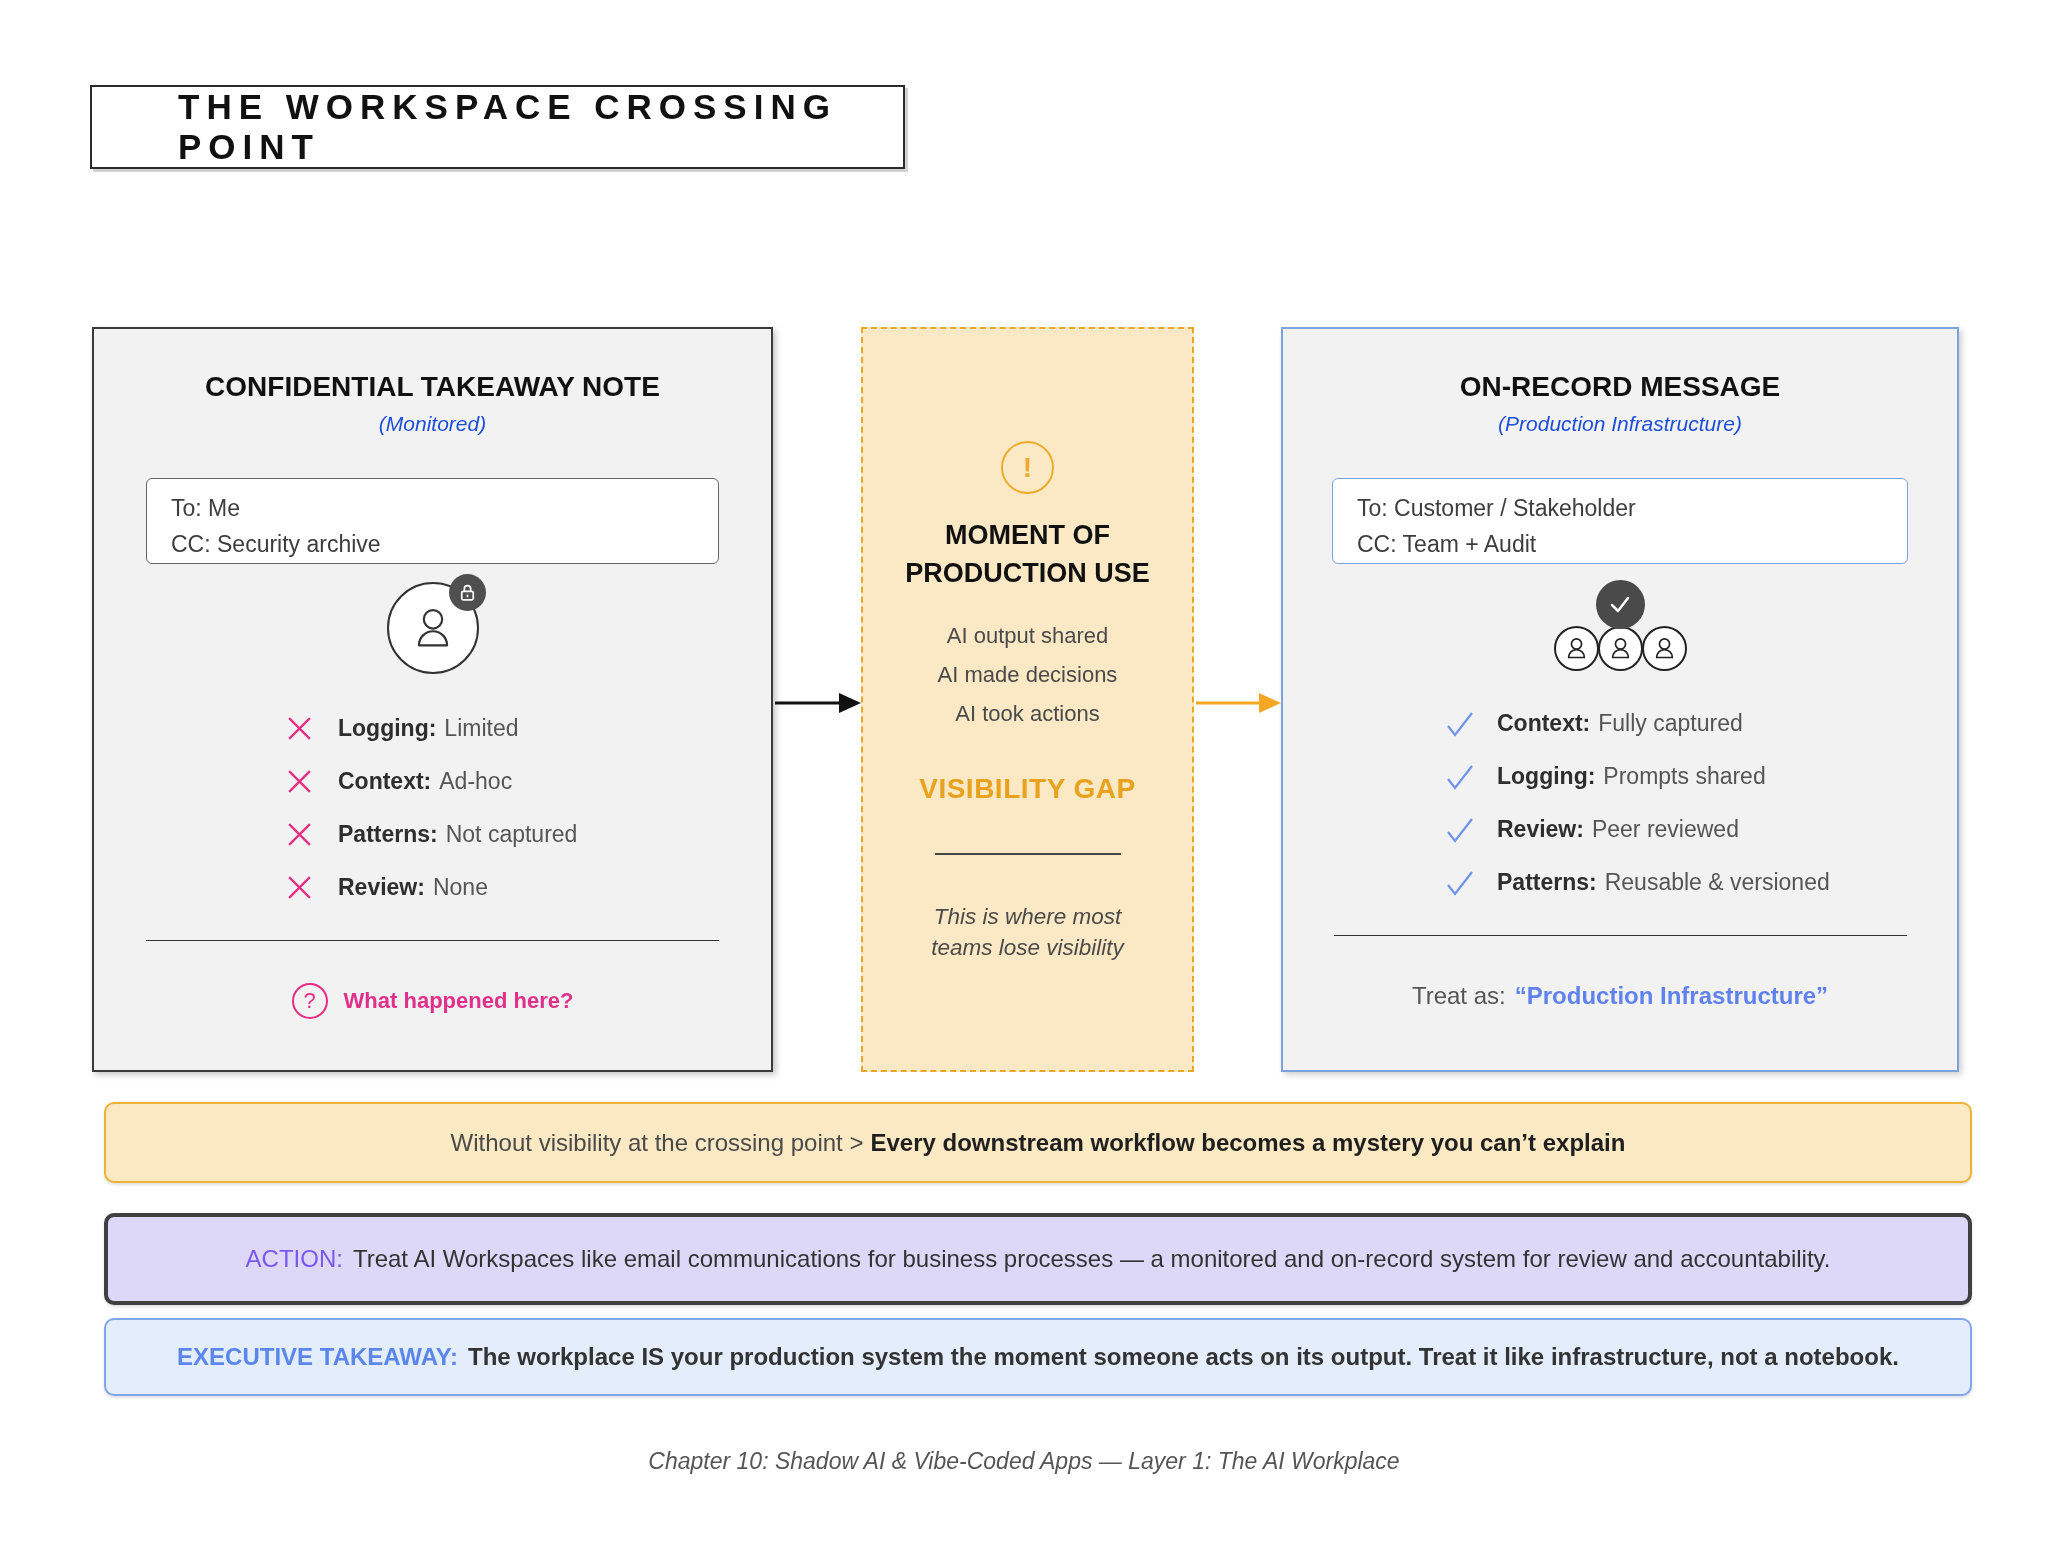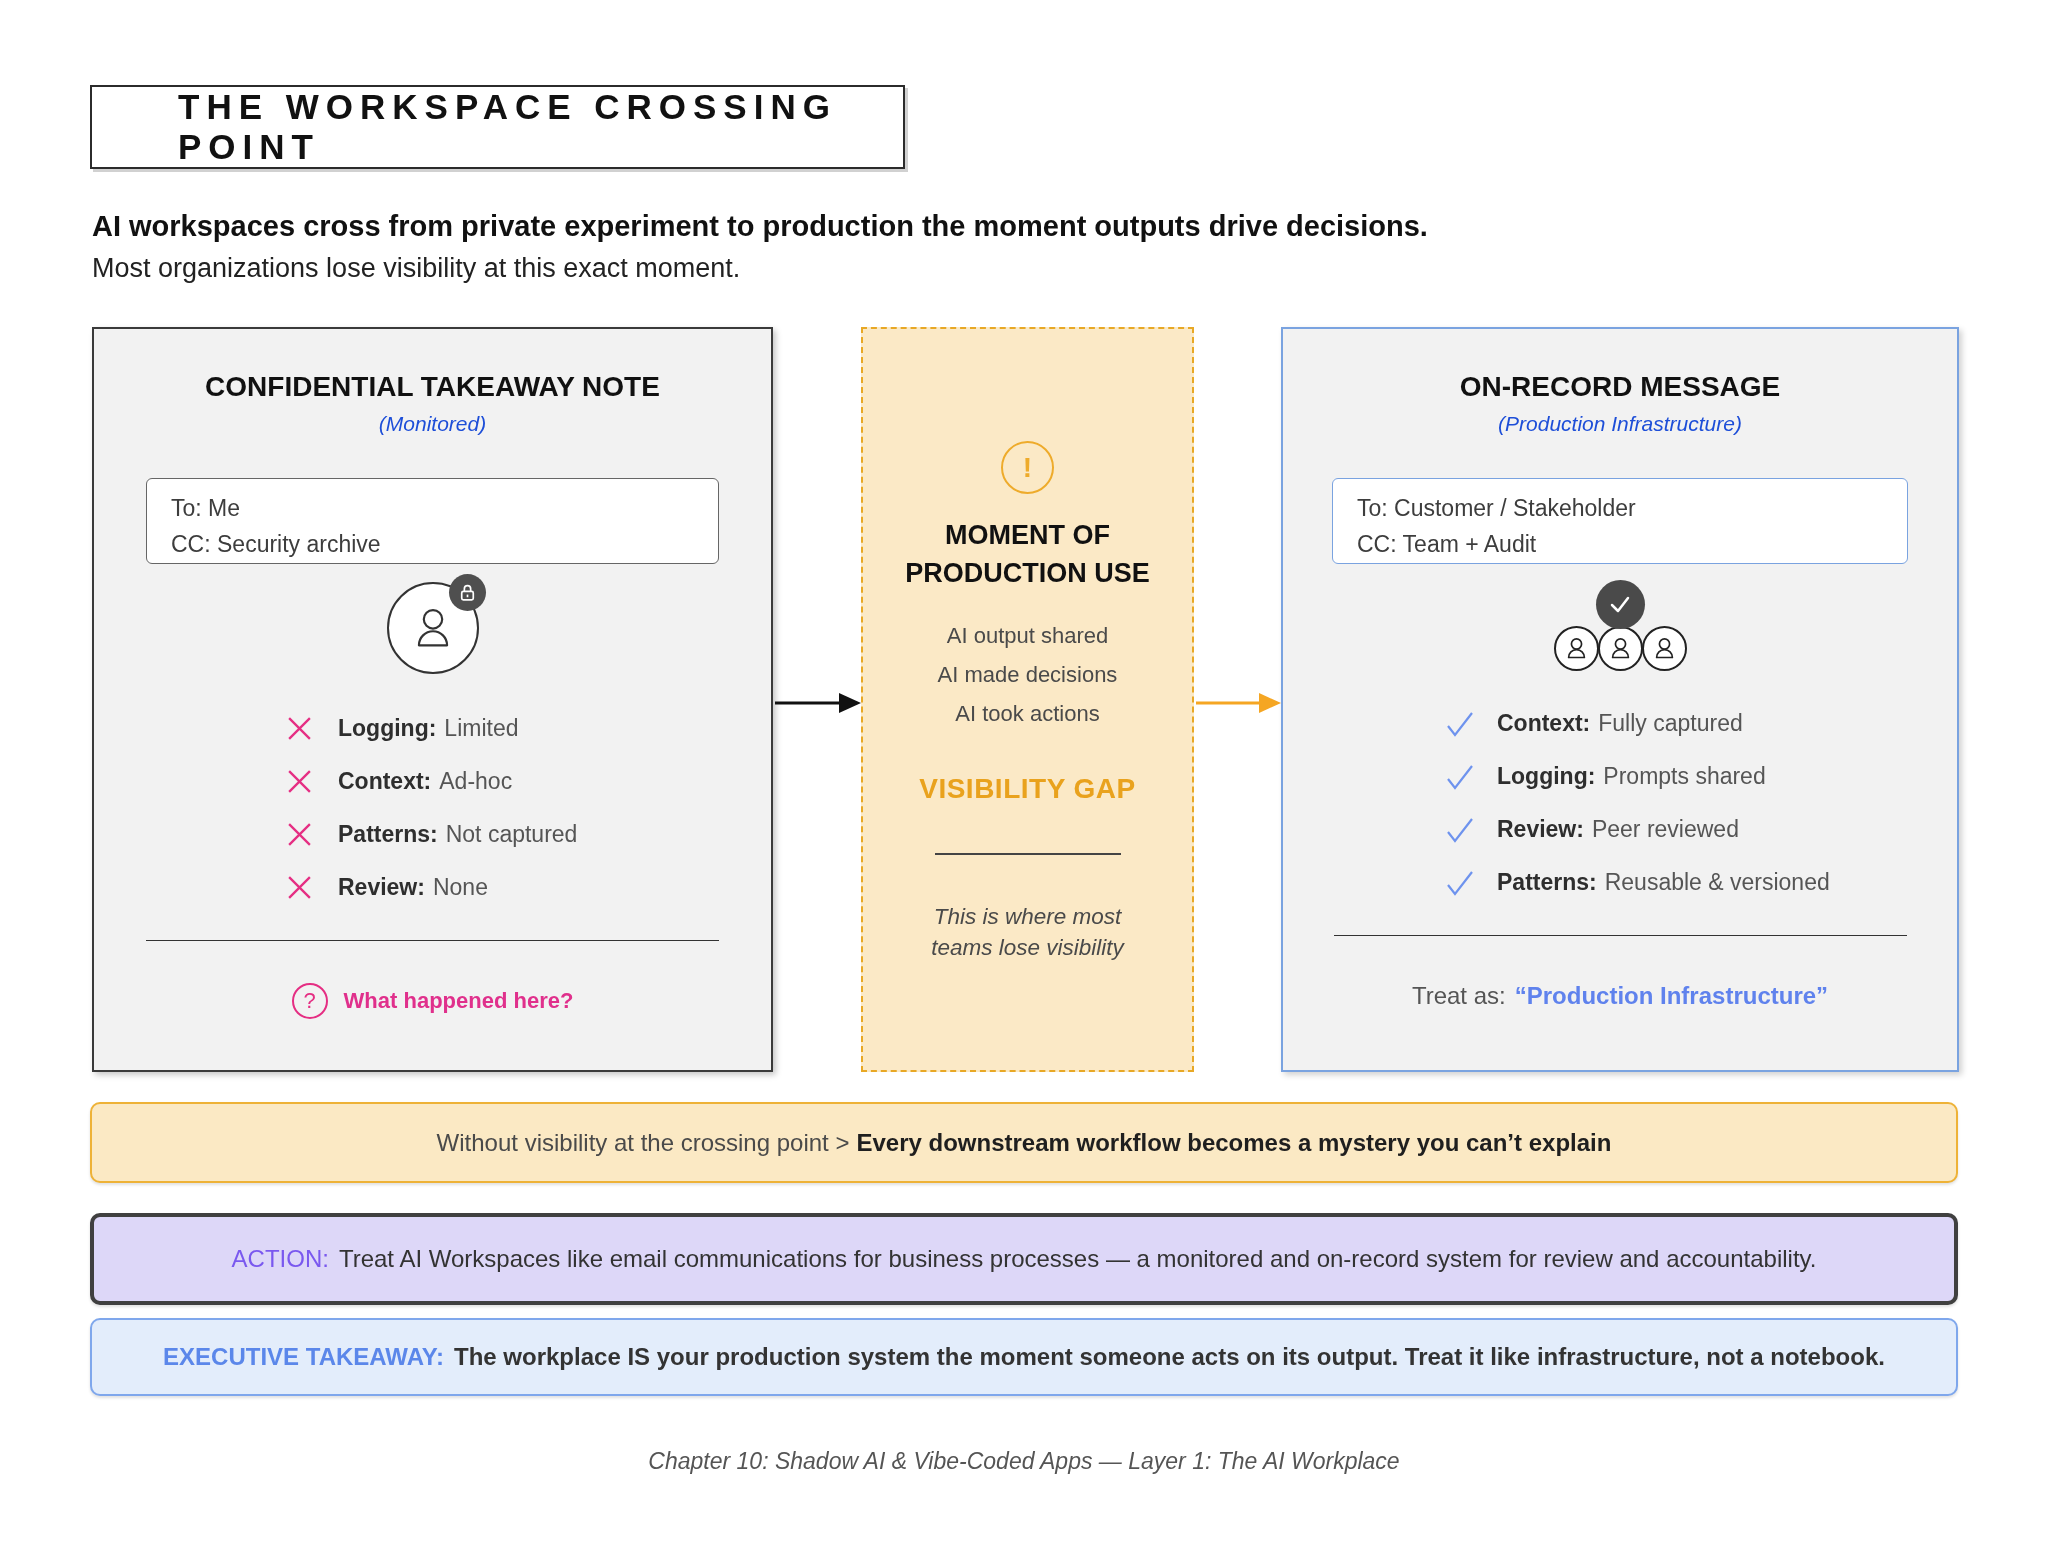--- a/index.html
+++ b/index.html
@@ -97,21 +97,21 @@
   .mid-divider { width:186px; border-top:2px solid #444; margin-top:48px; }
   .mid-note { margin-top:46px; font-style:italic; color:#4a4a4a; font-size:22.5px; line-height:31px; text-align:center; }
 
   
   .arrow { position:absolute; top:363px; height:26px; }
   .arrow.black { left:683px; width:86px; }
   .arrow.orange { left:1104px; width:85px; }
 
   
   .banner {
-    position:absolute; left:90px; width:1868px; border-radius:10px;
+    position:absolute; left:104px; width:1868px; border-radius:10px;
     display:flex; align-items:center; justify-content:center; font-size:24px;
     box-shadow:0 2px 3px rgba(0,0,0,0.12);
   }
   .banner-warning { top:1102px; height:81px; background:#fbe9c4; border:2px solid #eeb237; }
   .banner-warning .pre { color:#4a4a4a; margin-right:7px; }
   .banner-warning .strong { color:#1f1f1f; font-weight:bold; }
   .banner-action { top:1213px; height:92px; background:#ddd7f8; border:4px solid #404040; font-weight:normal; color:#333; }
   .banner-action .lbl { color:#7a58ef; margin-right:10px; }
   .banner-takeaway { top:1318px; height:78px; background:#e3edfb; border:2px solid #7fa7ec; font-weight:bold; color:#333; }
   .banner-takeaway .lbl { color:#5b87ea; margin-right:10px; }
@@ -120,24 +120,20 @@
 </style>
 </head>
 <body>
 
 <div class="page">
 
   <div class="title-box">
     <span class="t">THE WORKSPACE CROSSING POINT</span>
   </div>
 
-  <div class="subtitle">
-    <div class="s1">AI workspaces cross from private experiment to production the moment outputs drive decisions.</div>
-    <div class="s2">Most organizations lose visibility at this exact moment.</div>
-  </div>
 
   <div class="panel-row">
 
     <div class="panel panel-left">
       <div class="panel-title">CONFIDENTIAL TAKEAWAY NOTE</div>
       <div class="panel-sub">(Monitored)</div>
 
       <div class="mail-box gray">
         <div>To: Me</div>
         <div>CC: Security archive</div>

